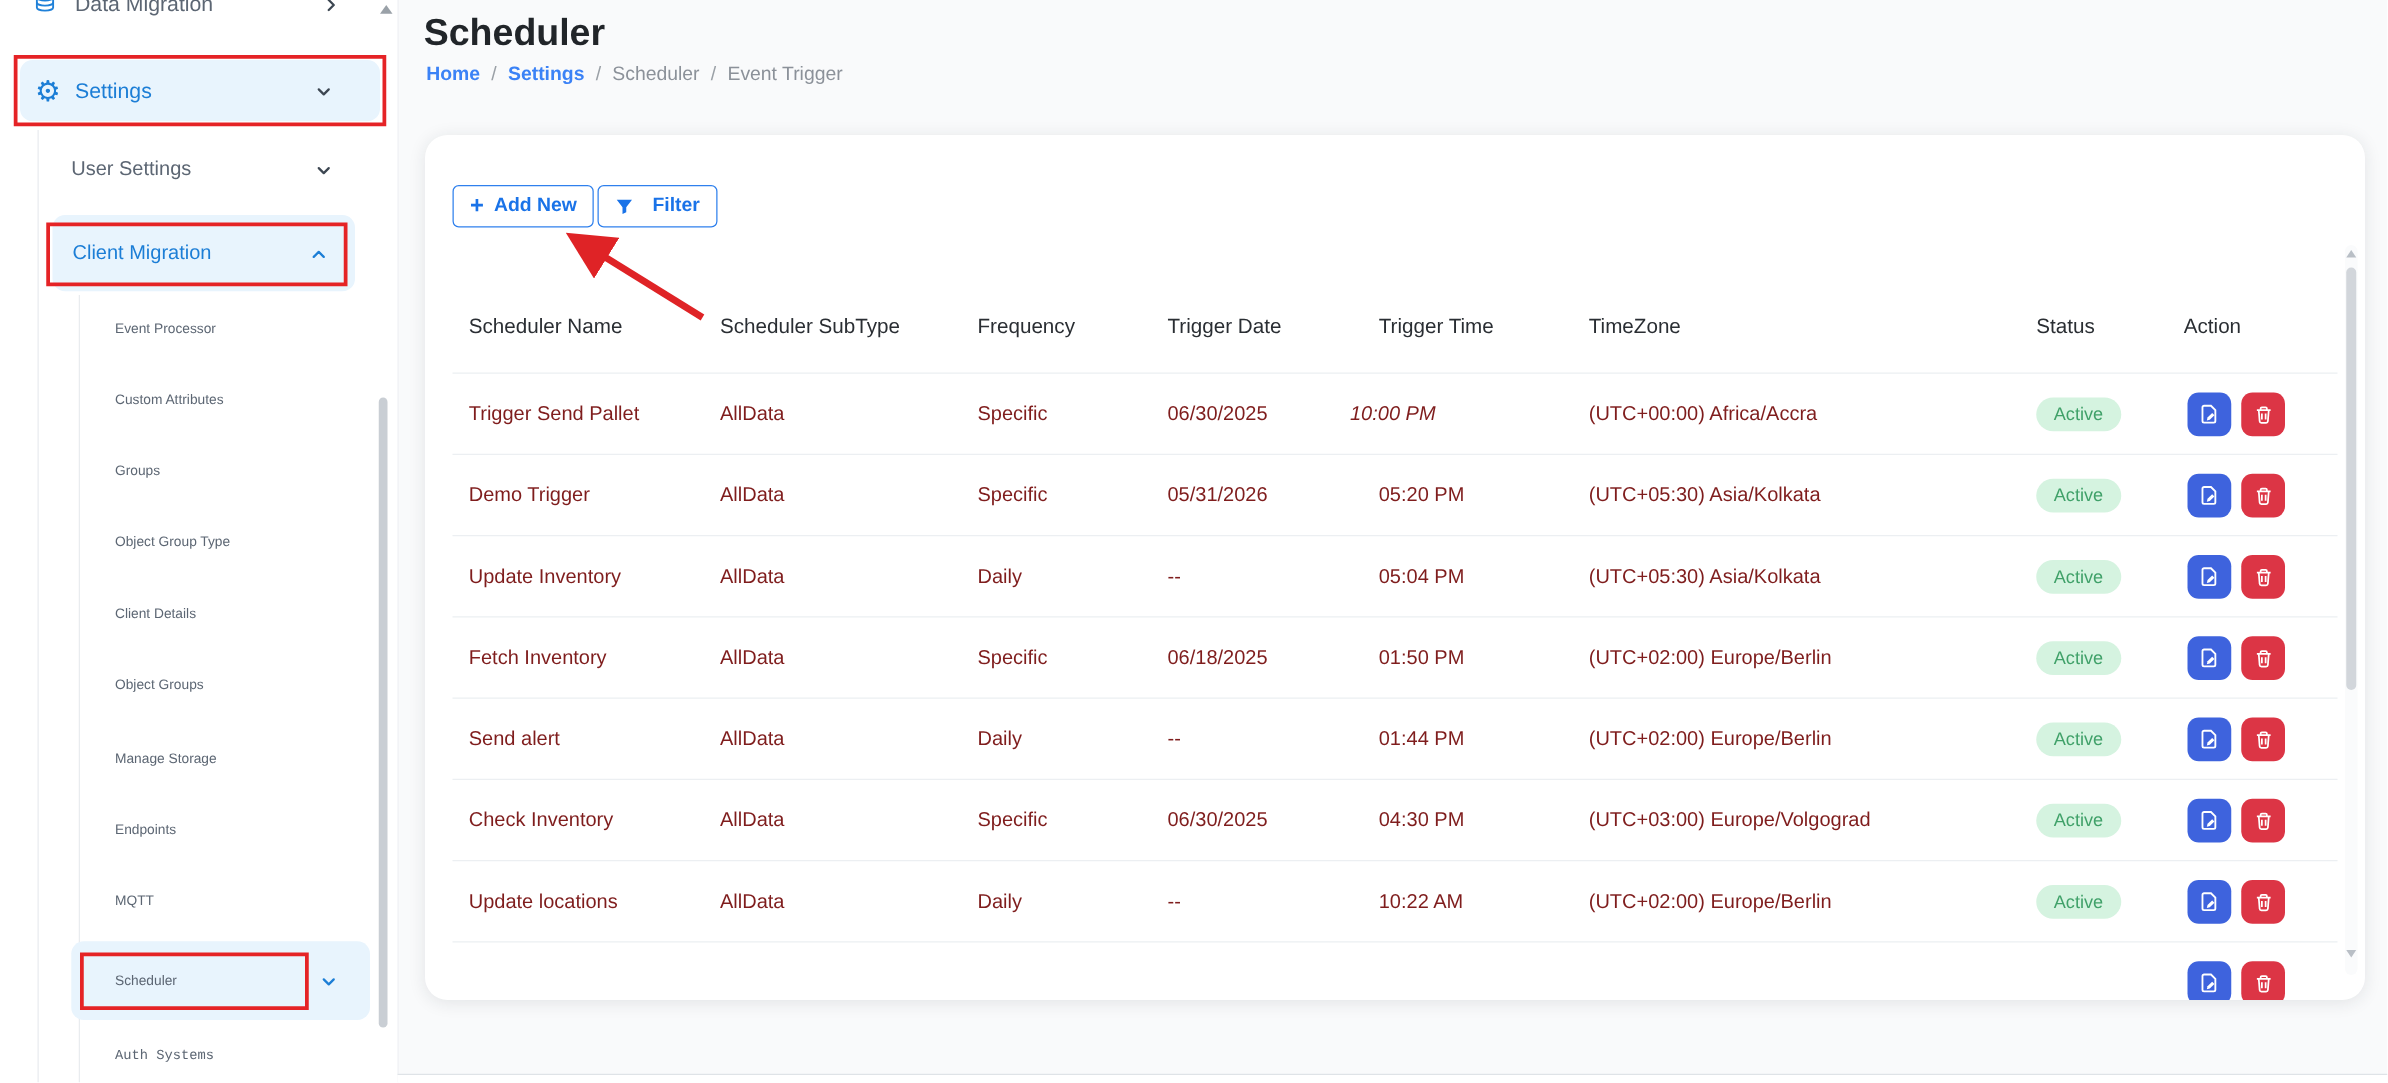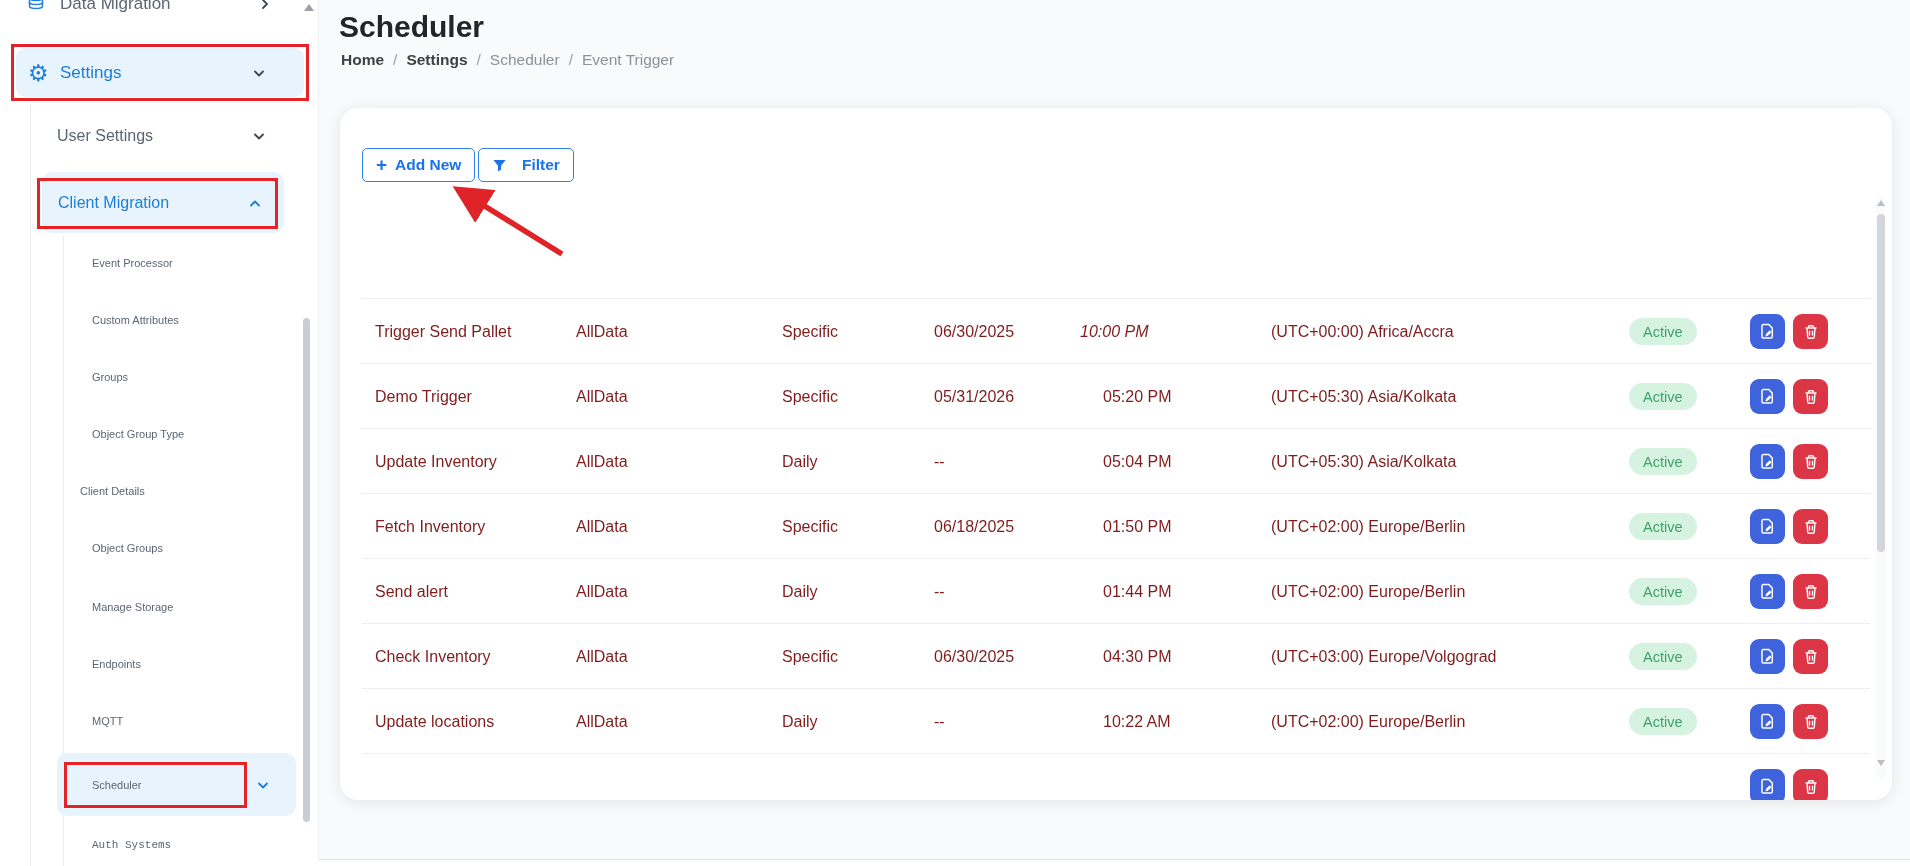--- a/index.html
+++ b/index.html
@@ -25,21 +25,21 @@
   .anno{position:absolute;border:3px solid #e52326;pointer-events:none;}
   .side-icon{position:absolute;top:50%;transform:translateY(-50%);display:flex;align-items:center;}
   .gear-glyph{font-size:23px;color:#1c7ed6;line-height:1;}
   .chev{position:absolute;top:50%;transform:translateY(-50%);display:flex;}
   .sb-thumb{position:absolute;left:303px;top:318px;width:7px;height:504px;background:#c9ced4;border-radius:4px;}
   .sb-arrow-up{position:absolute;left:304px;top:4px;width:0;height:0;border-left:5px solid transparent;border-right:5px solid transparent;border-bottom:7px solid #9aa1a8;}
 
   
   #page-title{position:absolute;left:339px;top:10px;margin:0;font-size:30px;font-weight:600;color:#212529;}
   #breadcrumb{position:absolute;left:341px;top:51px;display:flex;gap:9px;font-size:15.5px;align-items:center;}
-  .bc-strong{color:#404040;font-weight:700;cursor:pointer;}
+  .bc-strong{color:#3b82f6;font-weight:700;cursor:pointer;}
   .bc-muted{color:#8b9199;}
   .bc-sep{color:#9aa0a6;}
 
   
   .card{position:absolute;left:340px;top:108px;width:1552px;height:692px;background:#ffffff;
     border-radius:18px;box-shadow:0 2px 14px rgba(33,40,50,.10);overflow:hidden;}
   .btn{position:absolute;top:40px;height:34px;display:inline-flex;align-items:center;gap:8px;
     background:#ffffff;border:1px solid #2f80ed;border-radius:5px;color:#1a73e8;
     font-family:inherit;font-size:15.5px;font-weight:600;padding:0 13px;cursor:pointer;}
   #add-new-btn{left:22px;}
@@ -128,21 +128,21 @@
         <div class="side-item lv2" style="top: 297px; height: 46px;">
           <span class="side-label" style="left: 92px;">Custom Attributes</span>
         </div>
         <div class="side-item lv2" style="top: 354px; height: 46px; padding-left: 32px;">
           <span class="side-label" style="left: 92px;">Groups</span>
         </div>
         <div class="side-item lv2" style="top: 411px; height: 46px;">
           <span class="side-label" style="left: 92px;">Object Group Type</span>
         </div>
         <div class="side-item lv2" style="top: 468px; height: 46px;">
-          <span class="side-label" style="left: 80px;">Client Details</span>
+          <span class="side-label" style="left: 92px;">Client Details</span>
         </div>
         <div class="side-item lv2" style="top: 525px; height: 46px;">
           <span class="side-label" style="left: 92px;">Object Groups</span>
         </div>
         <div class="side-item lv2" style="top: 584px; height: 46px;">
           <span class="side-label" style="left: 92px;">Manage Storage</span>
         </div>
         <div class="side-item lv2" style="top: 641px; height: 46px;">
           <span class="side-label" style="left: 92px;">Endpoints</span>
         </div>
@@ -183,20 +183,30 @@
       <span class="plus-glyph">+</span>
       <span>Add New</span>
     </button>
     <button id="filter-btn" class="btn">
       <svg width="15" height="15" viewBox="0 0 16 16">
           <path d="M1.5 2h13L9.6 8.3v4.2L6.4 14V8.3z" fill="#1a73e8"></path>
         </svg>
       <span>Filter</span>
     </button>
 
+    <div class="t-head" id="t-head">
+        <span class="th" style="left: 13px;">Scheduler Name</span>
+        <span class="th" style="left: 214px;">Scheduler SubType</span>
+        <span class="th" style="left: 420px;">Frequency</span>
+        <span class="th" style="left: 572px;">Trigger Date</span>
+        <span class="th" style="left: 741px;">Trigger Time</span>
+        <span class="th" style="left: 909px;">TimeZone</span>
+        <span class="th" style="left: 1267px;">Status</span>
+        <span class="th" style="left: 1385px;">Action</span>
+      </div>
 
     <div class="tb-track"></div>
     <div class="tb-up"></div>
     <div class="tb-thumb"></div>
     <div class="tb-down"></div>
   <div id="t-body">
         <div class="t-row" style="top: 190px;">
           <span class="td" style="left: 13px;">Trigger Send Pallet</span>
           <span class="td" style="left: 214px;">AllData</span>
           <span class="td" style="left: 420px;">Specific</span>

